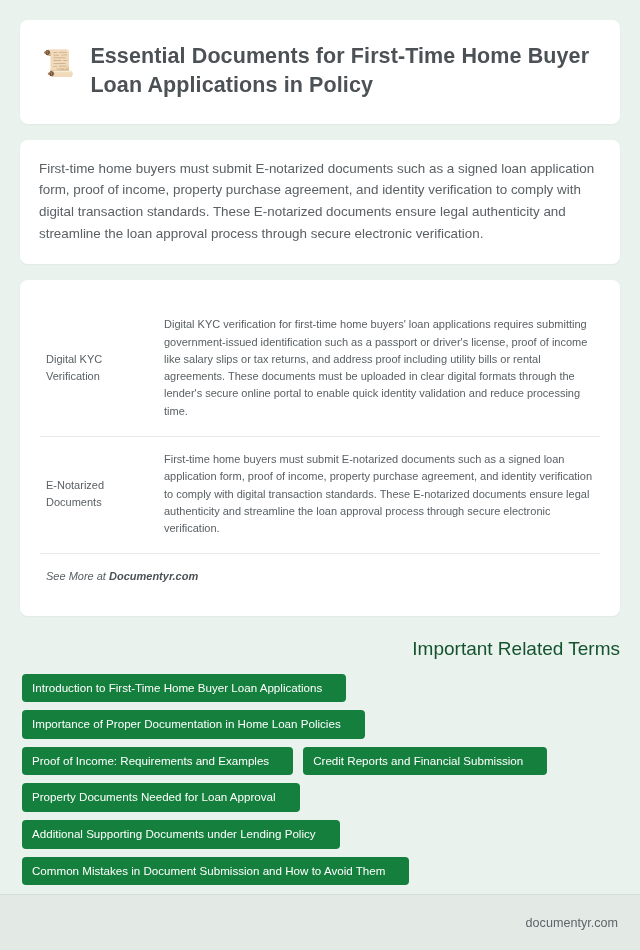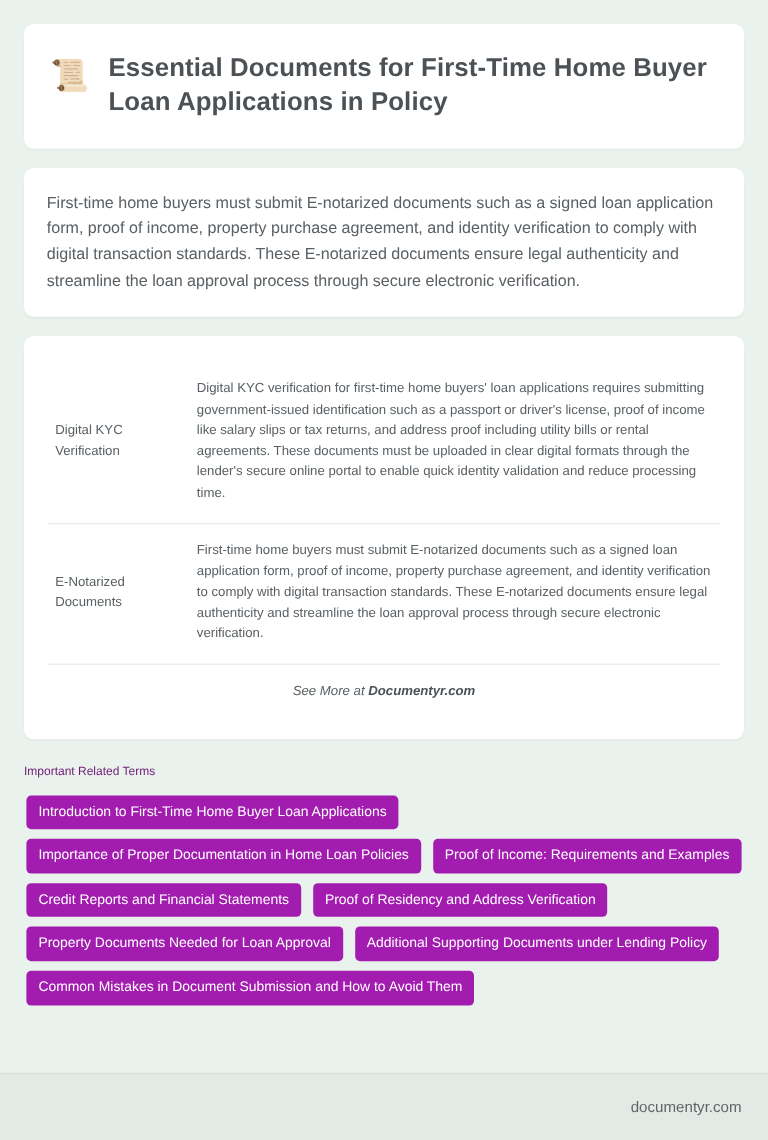--- a/index.html
+++ b/index.html
@@ -83,51 +83,51 @@
     width: 118px;
     padding-left: 18px;
     padding-right: 12px;
     color: #5a6064;
   }
   td.desc {
     padding-right: 10px;
   }
   .see-more-row td {
     border-top: 1px solid #e7eaec;
-    text-align: center;
+    text-align: left;
     font-style: italic;
     font-size: 13.3px;
     color: #5a6064;
     padding-top: 16px;
     padding-bottom: 10px;
   }
   .see-more-row b {
     font-style: italic;
     font-weight: bold;
     color: #4b5154;
   }
   
   .related-heading {
-    text-align: left;
-    font-size: 10px;
-    color: #701a75;
+    text-align: right;
+    font-size: 19px;
+    color: #14532d;
     margin: 4px 0 14px 0;
   }
   .tags {
     display: flex;
     flex-wrap: wrap;
     gap: 8px 10px;
     padding: 0 2px;
   }
   .tag {
-    background: #a21caf;
+    background: #15803d;
     color: #ffffff;
     font-size: 11.6px;
     line-height: 1;
-    padding: 8px 10px 9px 10px;
+    padding: 8px 24px 9px 10px;
     border-radius: 4px;
     white-space: nowrap;
   }
   
   .footer {
     position: absolute;
     left: 0;
     bottom: 0;
     width: 640px;
     height: 56px;
@@ -174,22 +174,21 @@
       </tbody>
     </table>
   </div>
 
   <div class="related-heading">Important Related Terms</div>
 
   <div class="tags">
     <span class="tag">Introduction to First-Time Home Buyer Loan Applications</span>
     <span class="tag">Importance of Proper Documentation in Home Loan Policies</span>
     <span class="tag">Proof of Income: Requirements and Examples</span>
-    <span class="tag">Credit Reports and Financial Statements</span>
-    <span class="tag">Proof of Residency and Address Verification</span>
+    <span class="tag">Credit Reports and Financial Submission</span>
     <span class="tag">Property Documents Needed for Loan Approval</span>
     <span class="tag">Additional Supporting Documents under Lending Policy</span>
     <span class="tag">Common Mistakes in Document Submission and How to Avoid Them</span>
   </div>
 
 </div>
 
 <div class="footer">
   <span class="footer-text">documentyr.com</span>
 </div>

